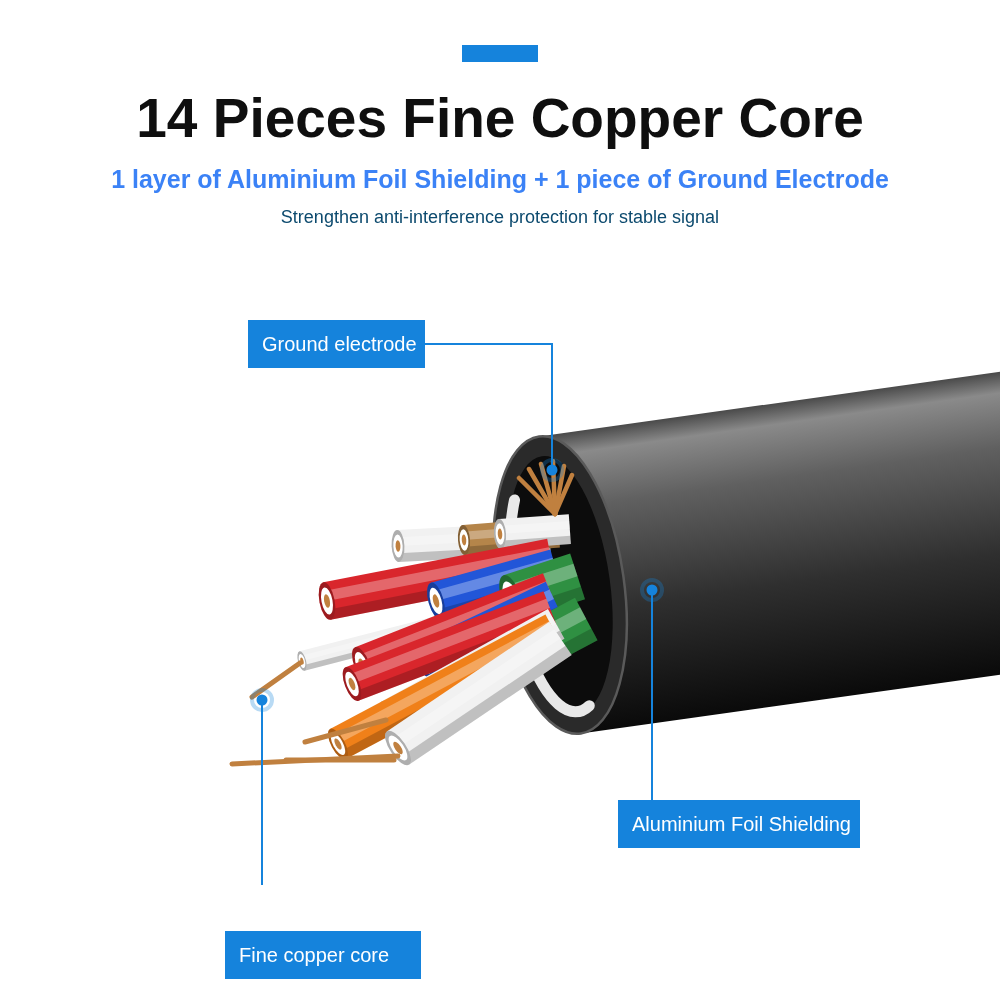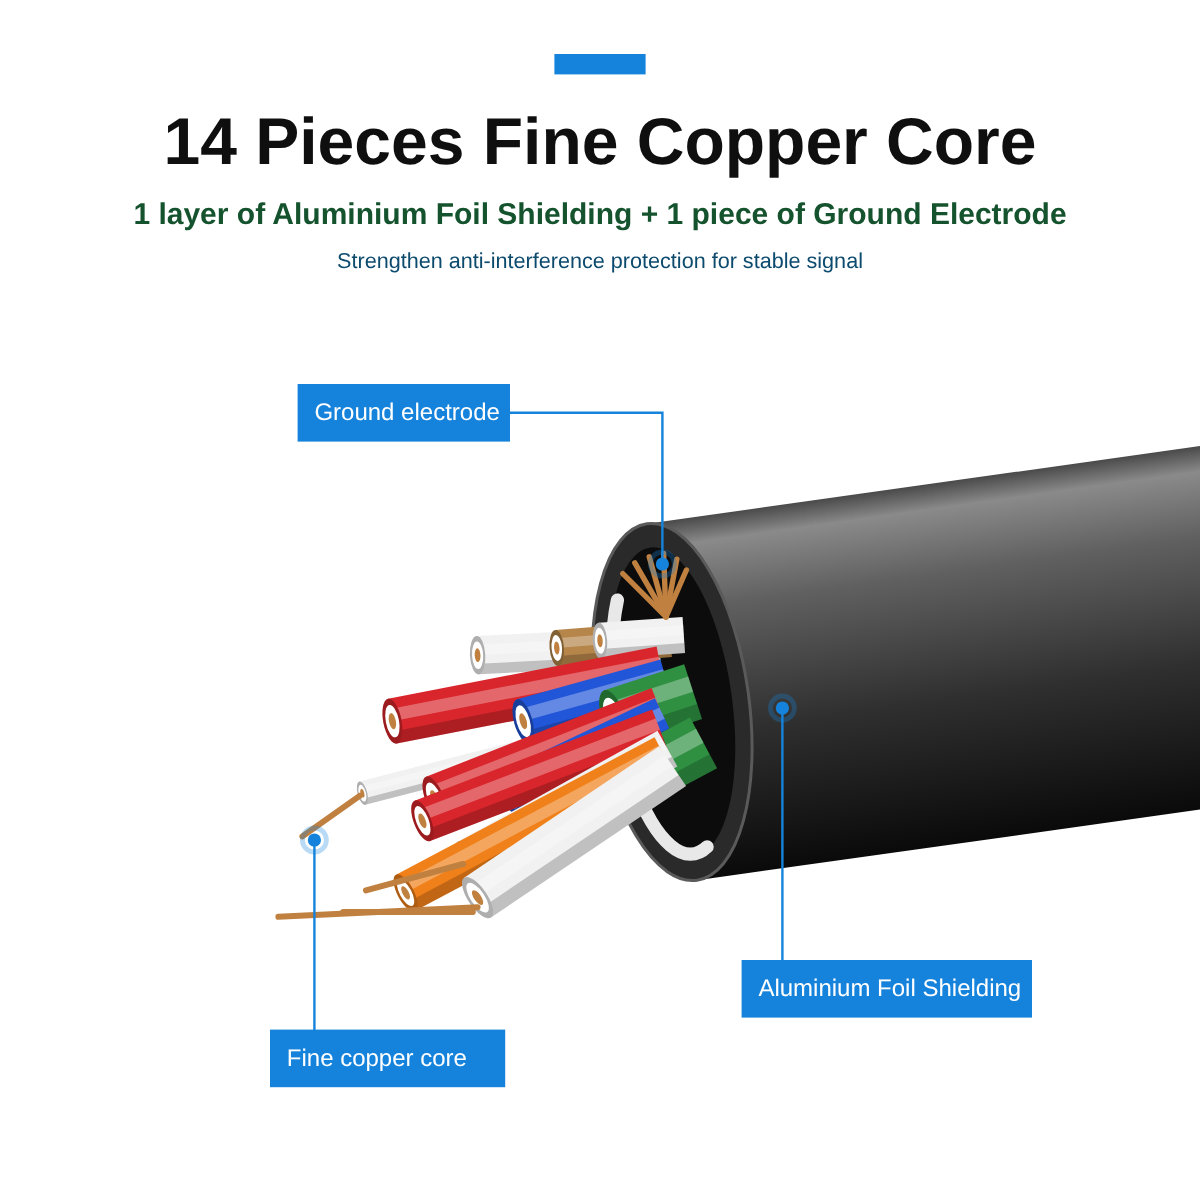--- a/index.html
+++ b/index.html
@@ -9,38 +9,38 @@
     font-family:"Liberation Sans","DejaVu Sans",sans-serif;
   }
   .header{position:relative;z-index:2;}
   .accent-bar{width:76px;height:17px;background:var(--accent);margin:45px auto 0;}
   .title{
     margin:26px 20px 0;text-align:center;font-size:55px;line-height:1.1;
     font-weight:900;color:#0f0f0f;letter-spacing:0;
   }
   .subtitle{
     margin:16px 20px 0;text-align:center;font-size:25px;line-height:1.15;
-    font-weight:700;color:#14532d;
+    font-weight:700;color:#3b82f6;
   }
   .tagline{
     margin:14px 20px 0;text-align:center;font-size:18px;line-height:1.2;
     font-weight:400;color:#0c4a6e;
   }
   .illustration{position:absolute;left:0;top:0;width:1000px;height:1000px;z-index:1;}
   .callout-stroke{stroke:var(--accent);stroke-width:2;fill:none;}
   .dot{fill:var(--accent);}
   .dot-ring{fill:none;stroke:var(--accent);stroke-opacity:0.3;stroke-width:4;}
   .callout-label{
     position:absolute;z-index:3;background:var(--accent);color:#fff;
     font-size:20px;display:flex;align-items:center;padding:0 14px;
     height:48px;box-sizing:border-box;white-space:nowrap;
   }
   #lbl-ground{left:248px;top:320px;width:177px;}
   #lbl-foil{left:618px;top:800px;width:242px;}
-  #lbl-copper{left:225px;top:858px;width:196px;}
+  #lbl-copper{left:225px;top:931px;width:196px;}
 </style>
 </head>
 <body>
 
 <div class="page">
 
   <div class="header">
     <div class="accent-bar"></div>
     <h1 class="title">14 Pieces Fine Copper Core</h1>
     <h2 class="subtitle">1 layer of Aluminium Foil Shielding + 1 piece of Ground Electrode</h2>

